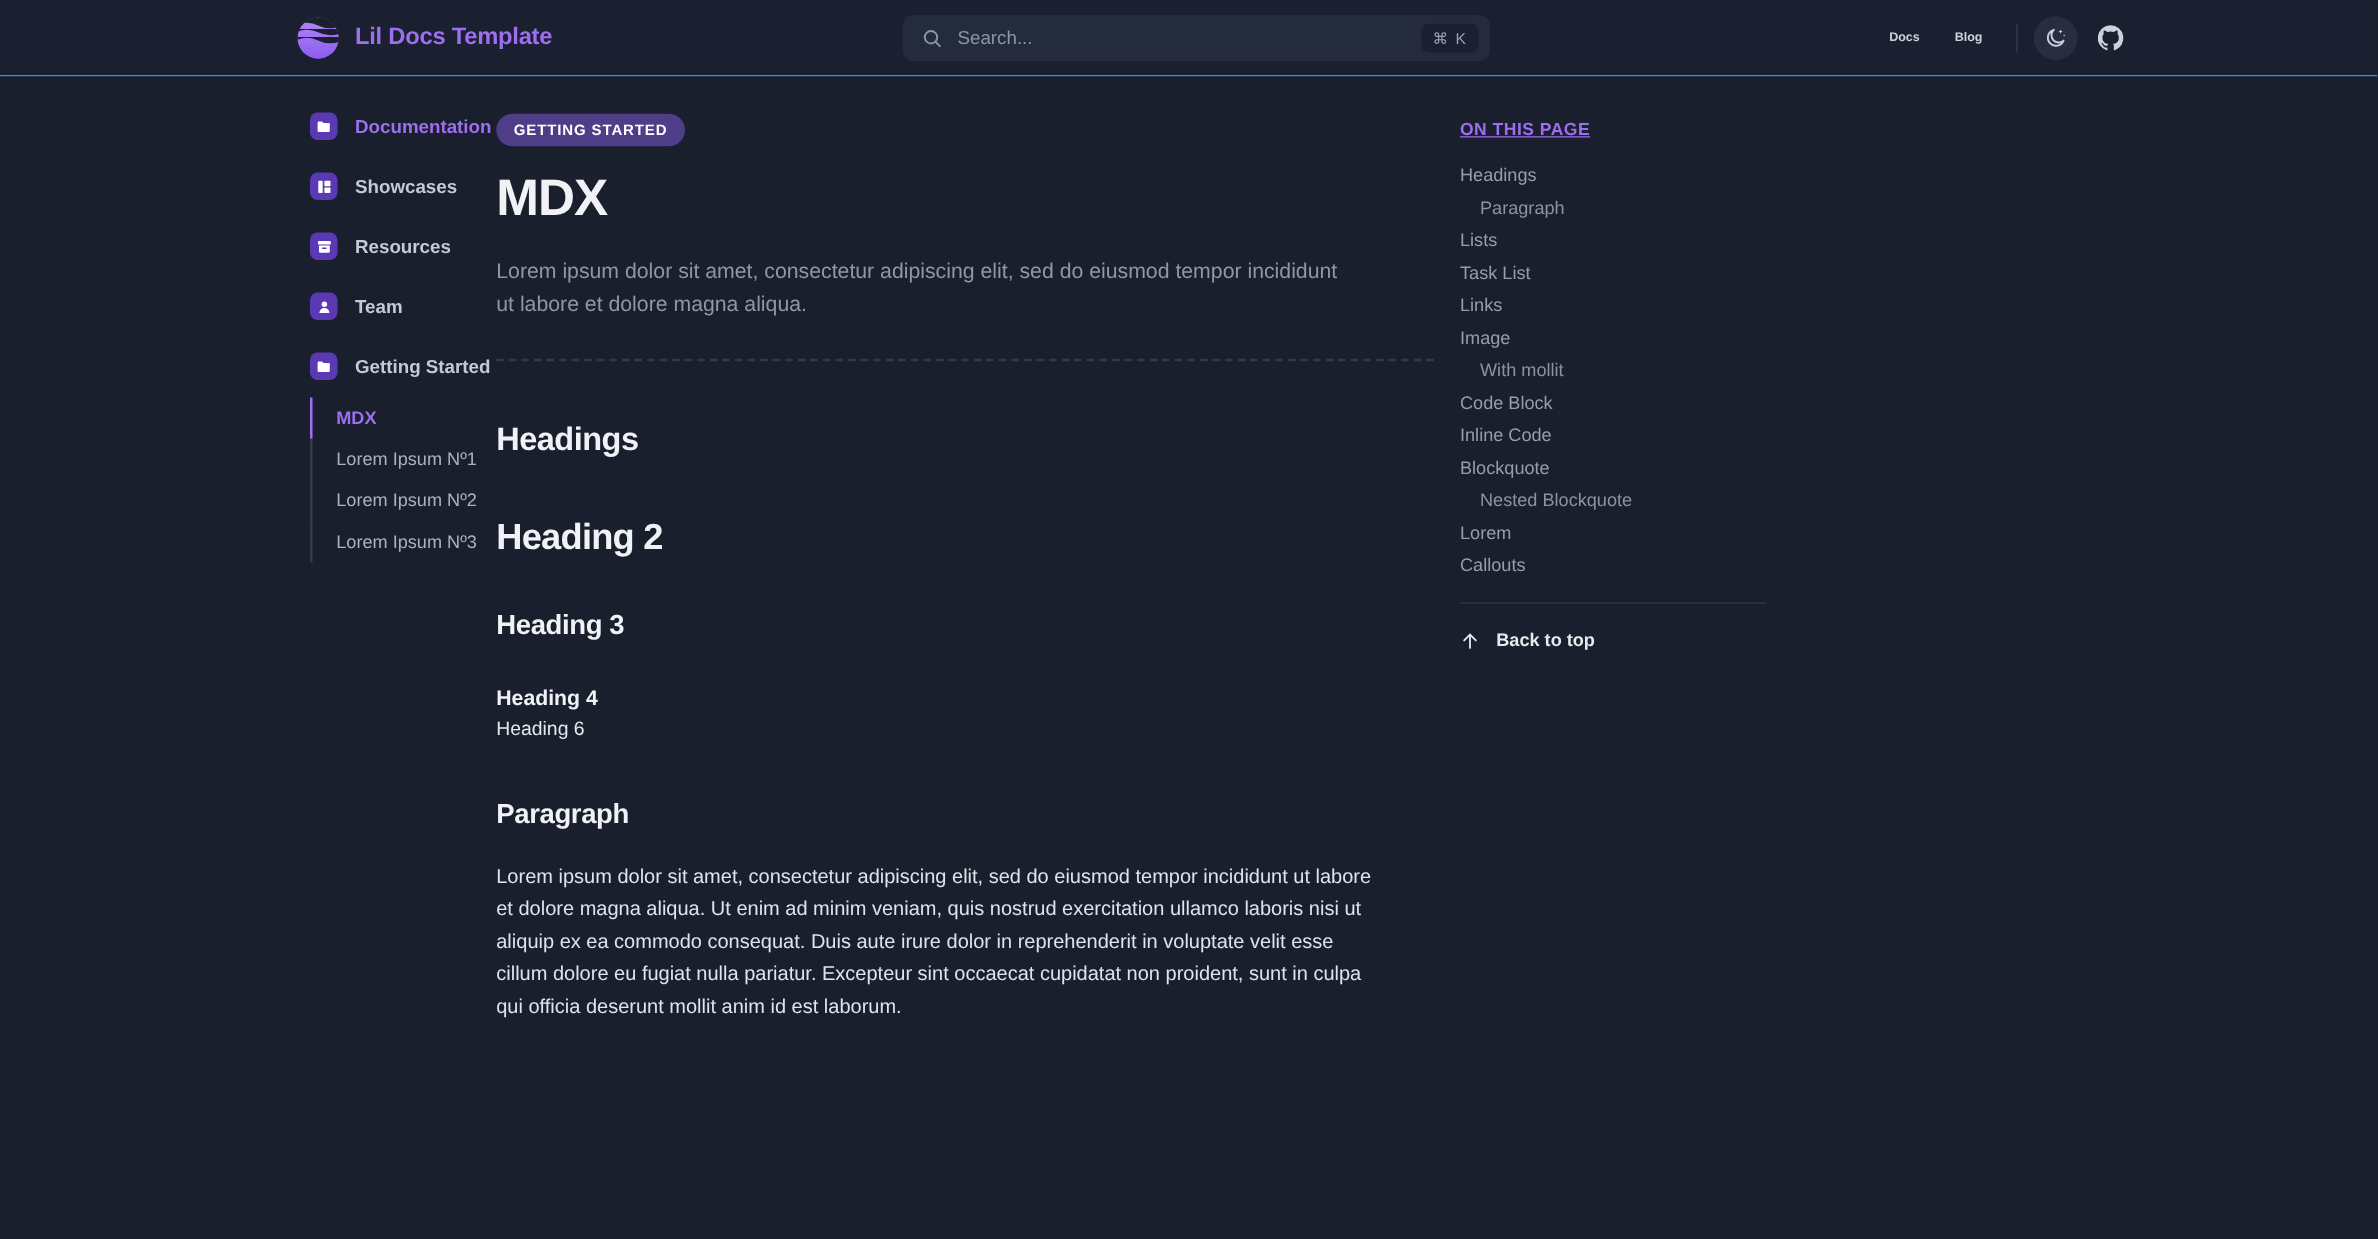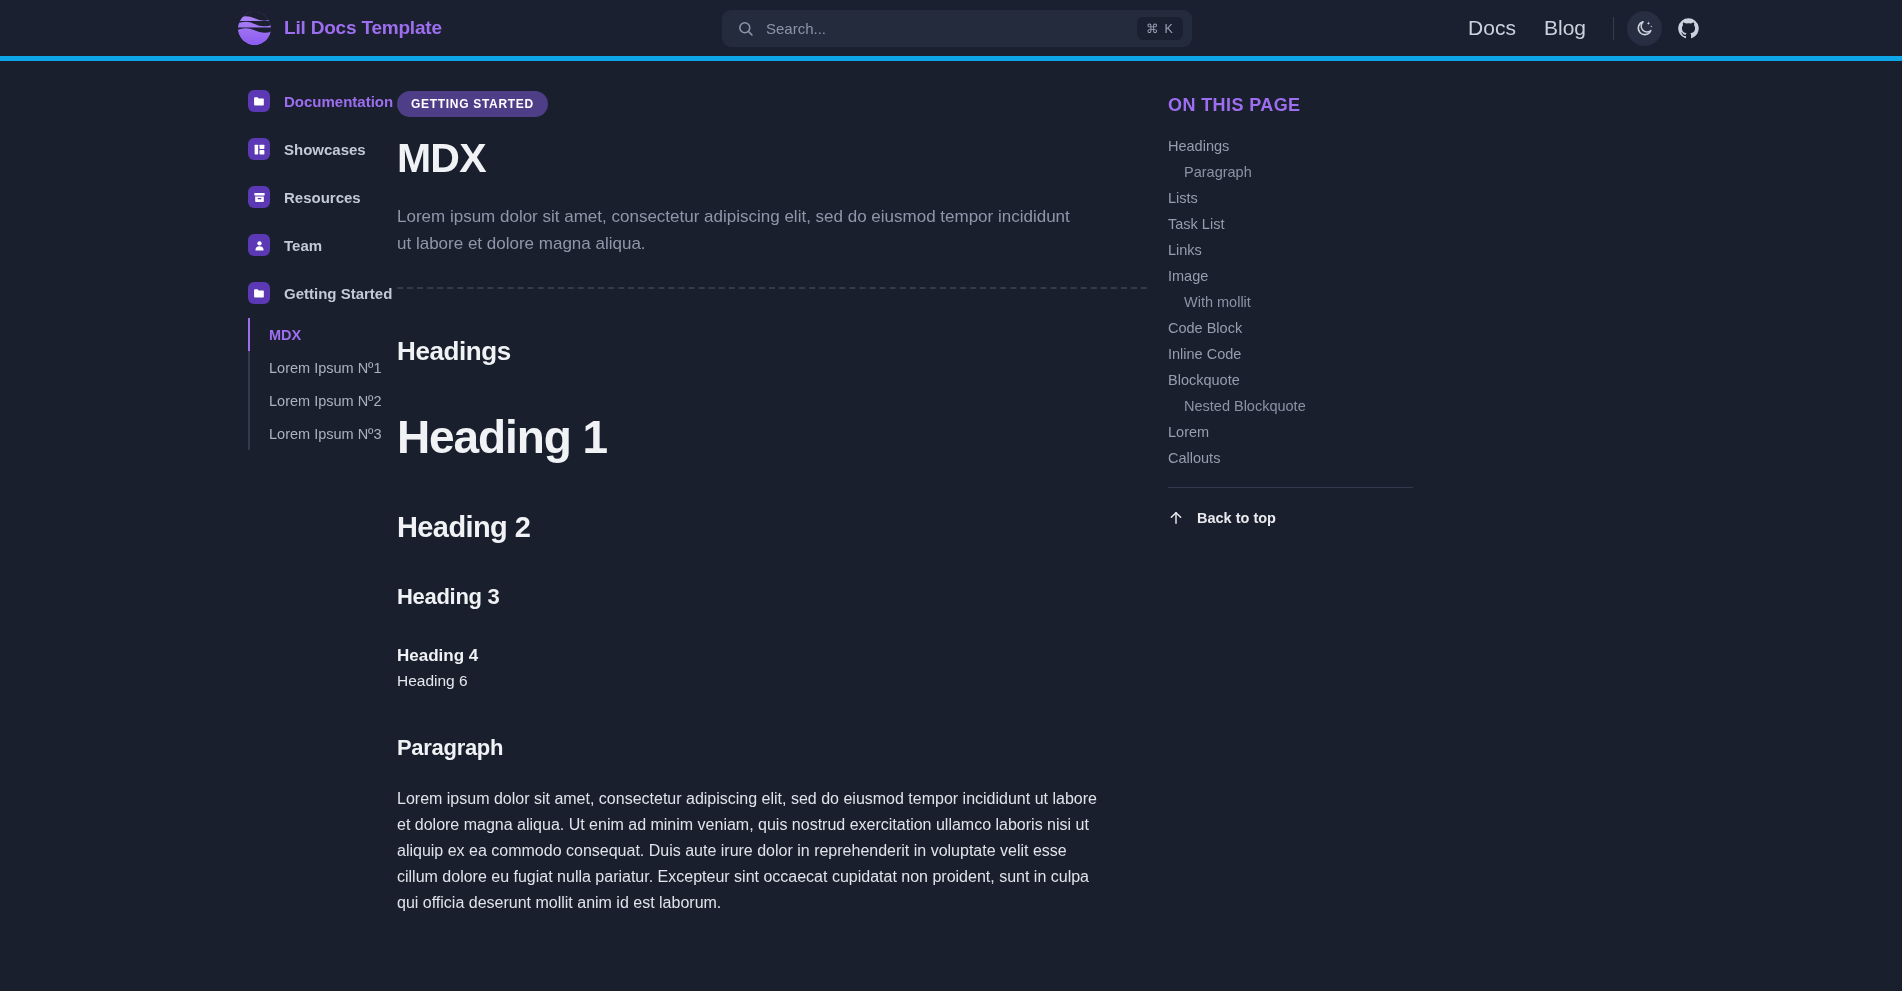--- a/index.html
+++ b/index.html
@@ -10,21 +10,21 @@
     background: #1a1f2d;
     font-family: "Liberation Sans", sans-serif;
     color: #e8eaed;
     overflow: hidden;
   }
 
   
   .header {
     height: 61px;
     background: #1b2030;
-    border-bottom: 5px solid #0ea5e9;
+    border-bottom: 1px solid #0ea5e9;
     display: flex;
     align-items: center;
     position: relative;
   }
   .brand {
     display: flex;
     align-items: center;
     gap: 11px;
     margin-left: 236px;
     cursor: pointer;
@@ -69,22 +69,22 @@
 
   .header-right {
     position: absolute;
     right: 196px;
     display: flex;
     align-items: center;
     gap: 0;
   }
   .nav-link {
     color: #ccd2dd;
-    font-size: 21px;
-    font-weight: 400;
+    font-size: 10px;
+    font-weight: 700;
     text-decoration: none;
     padding: 0 14px;
     cursor: pointer;
   }
   .nav-divider {
     width: 1px;
     height: 23px;
     background: #353c52;
     margin: 0 13px;
   }
@@ -254,24 +254,25 @@
 
   
   .toc {
     flex: none;
     width: 300px;
     padding-top: 34px;
     padding-left: 56px;
   }
   .toc-title {
     color: #9d6ff0;
-    font-size: 18px;
+    font-size: 14px;
     font-weight: 700;
     letter-spacing: 0.4px;
     margin-bottom: 17px;
+    text-decoration: underline;
   }
   .toc-link {
     display: block;
     font-size: 14.5px;
     color: #959daf;
     text-decoration: none;
     padding: 5px 0;
     cursor: pointer;
     white-space: nowrap;
   }
@@ -421,21 +422,20 @@
     </div>
   </nav>
 
   <main class="main">
     <span class="badge">GETTING STARTED</span>
     <h1 class="doc-title">MDX</h1>
     <p class="doc-intro">Lorem ipsum dolor sit amet, consectetur adipiscing elit, sed do eiusmod tempor incididunt ut labore et dolore magna aliqua.</p>
     <div class="divider-dashed"></div>
 
     <h2 class="h-headings">Headings</h2>
-    <div class="h1">Heading 1</div>
     <div class="h2">Heading 2</div>
     <div class="h3">Heading 3</div>
     <div class="h4">Heading 4</div>
     <div class="h6">Heading 6</div>
 
     <h2 class="h-paragraph">Paragraph</h2>
     <p class="body-text">Lorem ipsum dolor sit amet, consectetur adipiscing elit, sed do eiusmod tempor incididunt ut labore et dolore magna aliqua. Ut enim ad minim veniam, quis nostrud exercitation ullamco laboris nisi ut aliquip ex ea commodo consequat. Duis aute irure dolor in reprehenderit in voluptate velit esse cillum dolore eu fugiat nulla pariatur. Excepteur sint occaecat cupidatat non proident, sunt in culpa qui officia deserunt mollit anim id est laborum.</p>
   </main>
 
   <aside class="toc">

